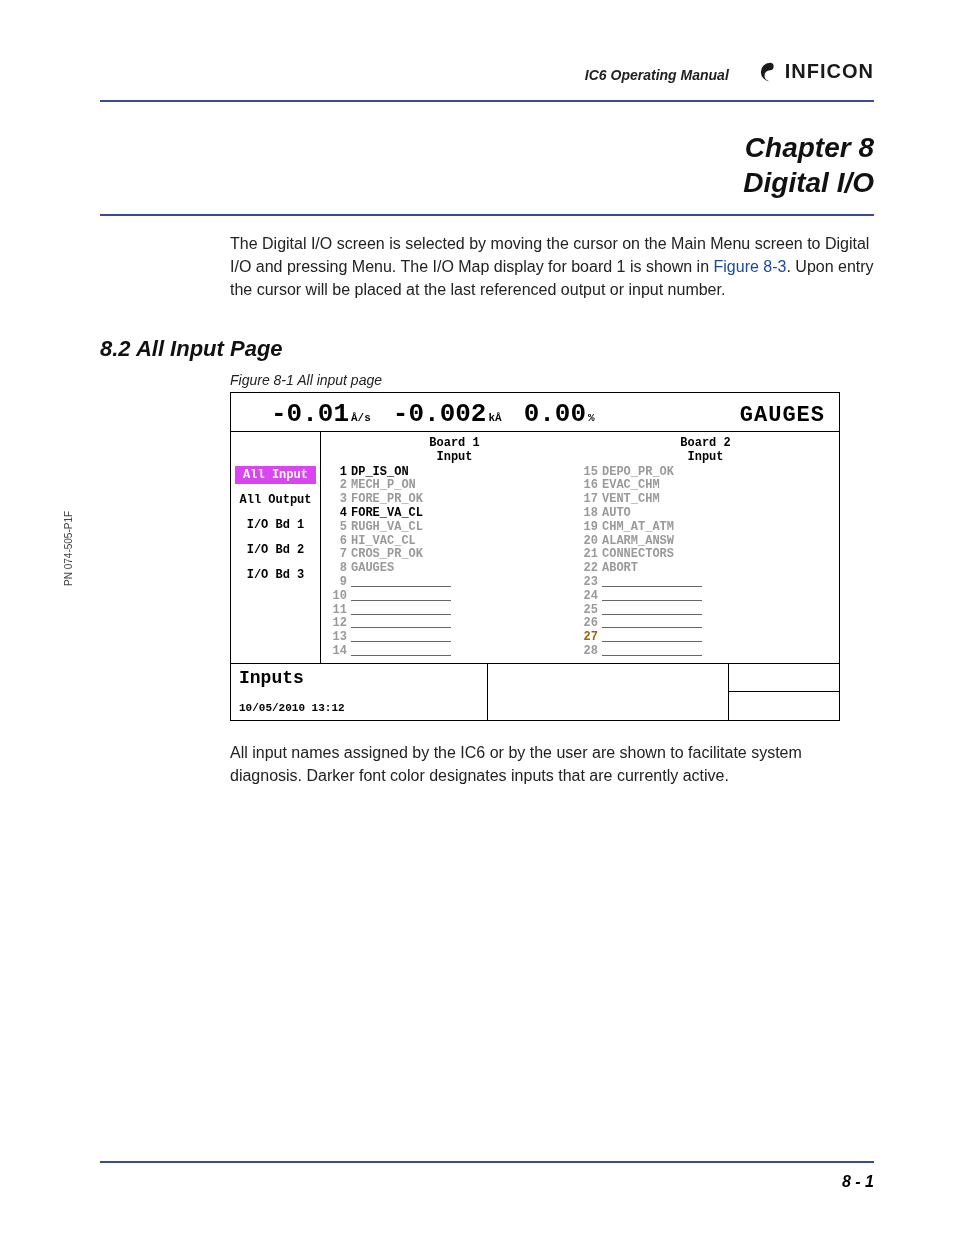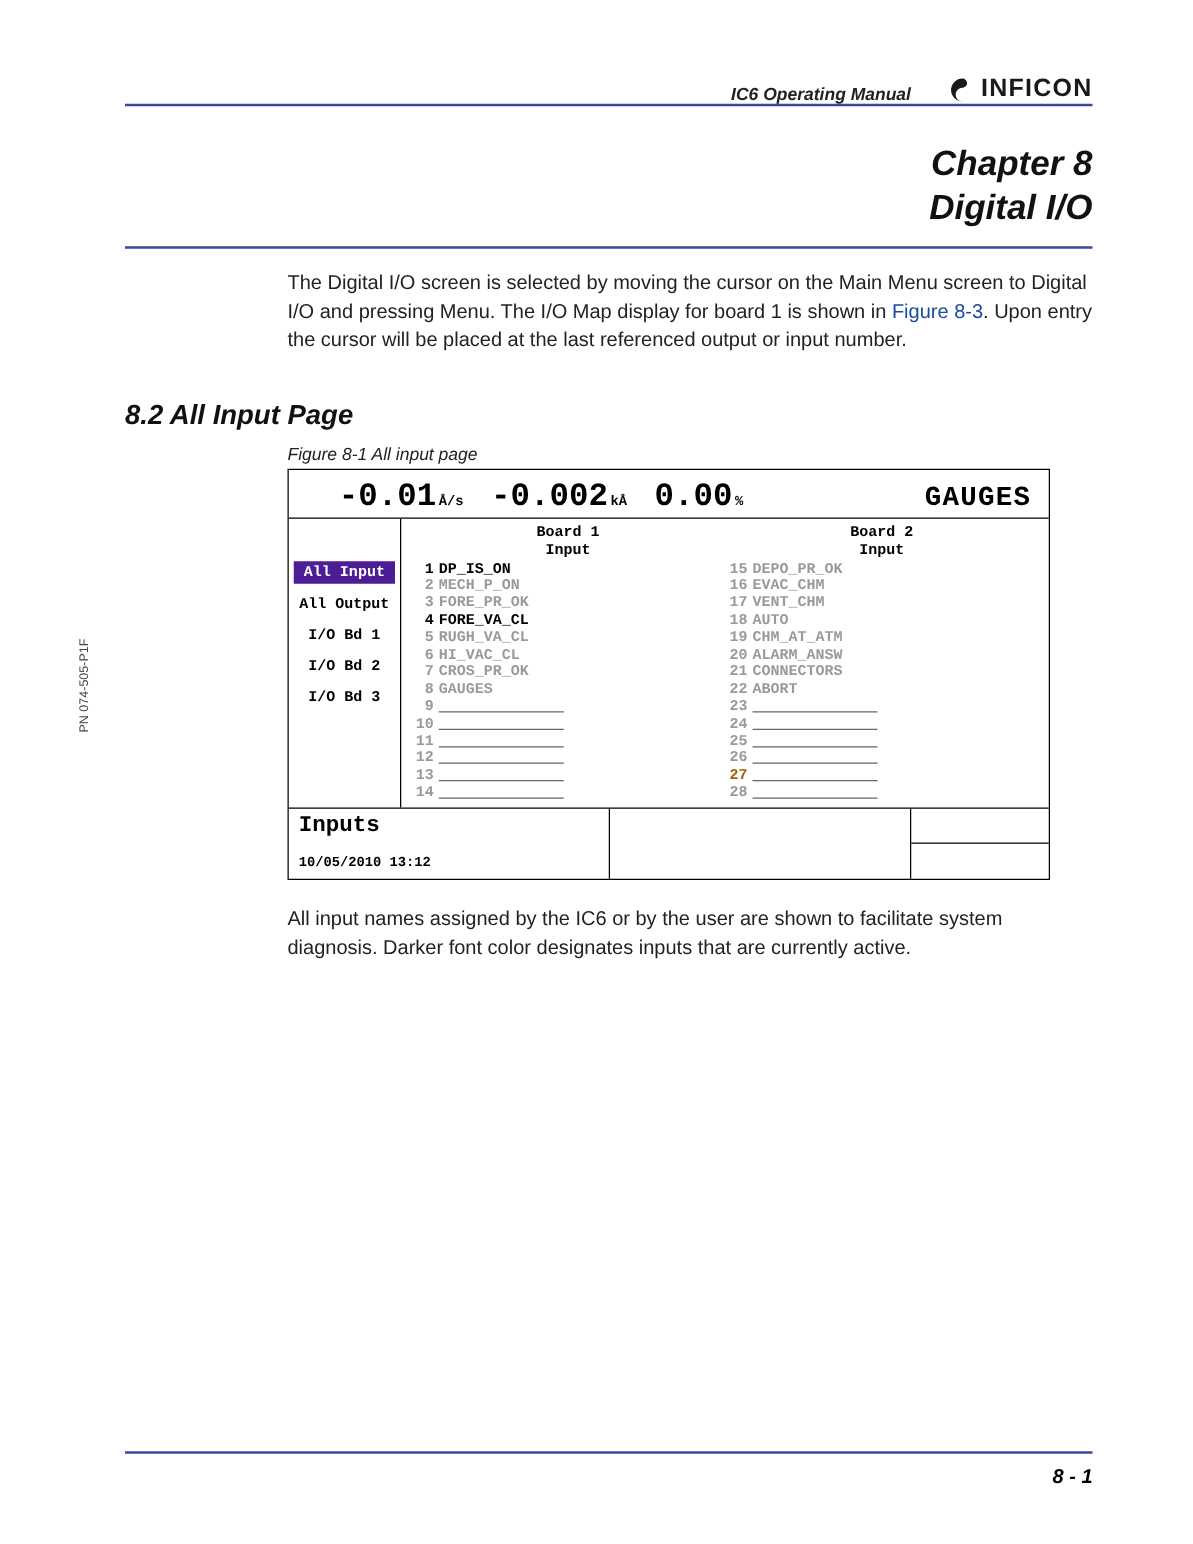--- a/index.html
+++ b/index.html
@@ -26,21 +26,21 @@
     transform-origin: left center;
     font-size: 10px;
     color: #444;
     white-space: nowrap;
   }
   .header-row {
     display: flex;
     justify-content: flex-end;
     align-items: flex-end;
     gap: 30px;
-    padding-bottom: 0;
+    padding-bottom: 17px;
     border-bottom: 2px solid #3a4a9a;
     text-align: right;
   }
   .manual-title {
     font-style: italic;
     font-weight: bold;
     font-size: 14px;
     color: #222;
   }
   .brand {
@@ -115,21 +115,21 @@
     border-right: 1px solid #000;
     padding: 4px 4px 4px 4px;
   }
   .nav-item {
     padding: 2px 3px;
     margin-bottom: 7px;
     white-space: nowrap;
     text-align: center;
   }
   .nav-item.sel {
-    background: #4c1d95;
+    background: #d946ef;
     color: #fff;
   }
   .data-col {
     flex: 1;
     padding: 4px 8px 4px 8px;
   }
   .col-head {
     text-align: center;
     white-space: pre;
     margin-bottom: 2px;

